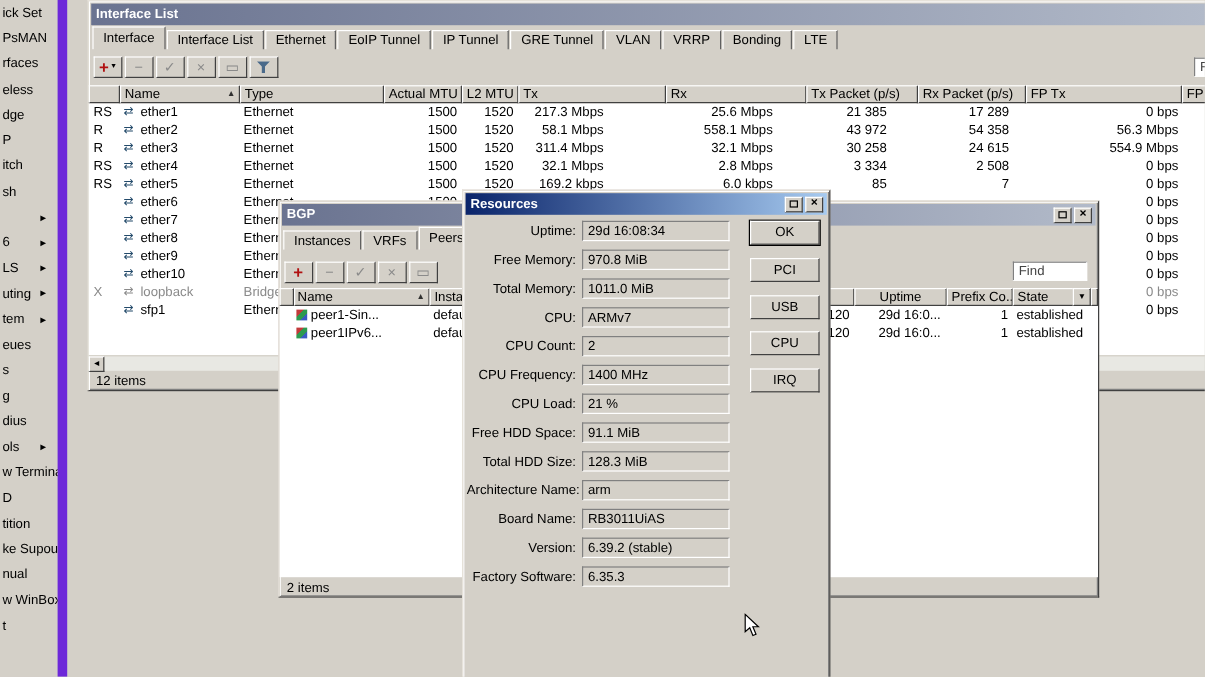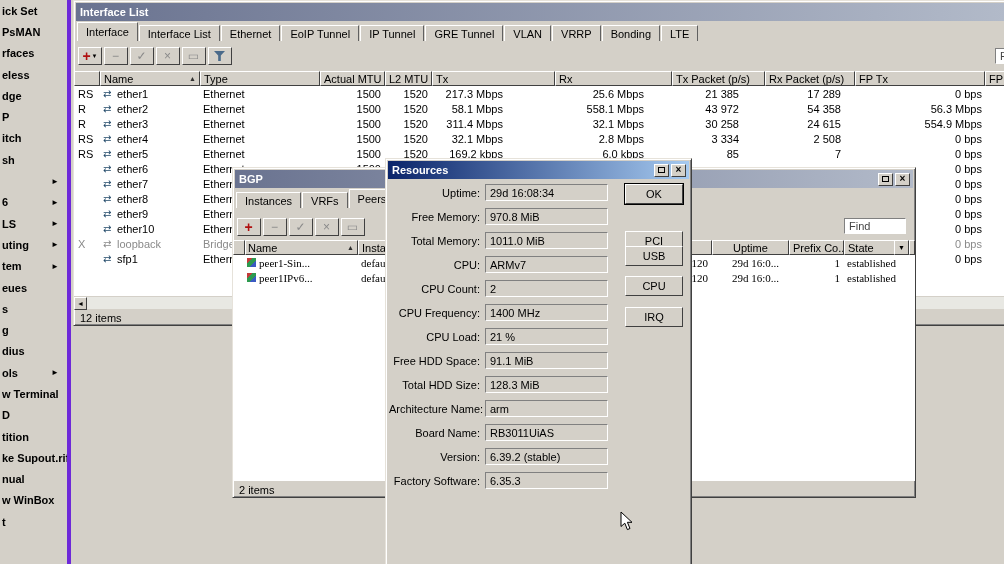--- a/index.html
+++ b/index.html
@@ -1,22 +1,22 @@
 <!DOCTYPE html>
 <html style="--base: #d4d0c8; --title_a1: #0a246a; --title_a2: #a6caf0; --title_i1: #6a7390; --title_i2: #b2bac9; --add_red: #b01010; --funnel: #4a6a8a; --grid_bg: #ffffff;"><head>
 <meta charset="utf-8">
 <style>
   *{margin:0;padding:0;box-sizing:border-box;}
   html,body{width:1004px;height:564px;}
   body{position:relative;overflow:hidden;background:var(--base,#d4d0c8);
        font-family:"Liberation Sans","DejaVu Sans",sans-serif;font-size:11px;color:#000;}
 
   
-  .sidebar{position:absolute;left:0;top:0;width:71px;height:564px;background:var(--base,#d4d0c8);
-           border-right:4px solid #6d28d9;font-weight:bold;}
+  .sidebar{position:absolute;left:0;top:0;width:56px;height:564px;background:var(--base,#d4d0c8);
+           border-right:8px solid #6d28d9;}
   .side-item{height:21.3px;display:flex;align-items:center;justify-content:space-between;
              padding:0 8px 0 2px;cursor:pointer;white-space:nowrap;overflow:hidden;}
   .side-arrow{font-size:8px;}
 
   
   .window{position:absolute;background:var(--base,#d4d0c8);
           border:1px solid;border-color:#e6e2da #404040 #404040 #e6e2da;
           box-shadow:inset 1px 1px 0 #ffffff, inset -1px -1px 0 #808080;}
   .titlebar{height:18px;margin:2px 2px 0 2px;display:flex;align-items:center;
             padding:0 3px 0 4px;color:#fff;font-weight:bold;}
@@ -48,21 +48,21 @@
   .if-find{left:921px;}
   .bgp-find{left:611px;top:10px;}
 
   
   .ghead{display:flex;height:15px;position:relative;}
   .hcell{background:var(--base,#d4d0c8);border:1px solid;border-color:#fff #404040 #404040 #fff;
          padding:0 0 0 3px;overflow:hidden;white-space:nowrap;display:flex;align-items:center;flex-shrink:0;}
   .sort{margin-left:auto;margin-right:3px;font-size:7px;color:#303030;}
   .gbody{background:var(--grid_bg,#ffffff);overflow:hidden;}
   .if-gbody{height:210px;}
-  .bgp-gbody{height:226px;font-family:Liberation Serif, serif;}
+  .bgp-gbody{height:226px;}
   .grow{display:flex;height:15px;align-items:center;white-space:nowrap;}
   .grow.disabled{color:#8a8a8a;}
   .grow.disabled .if-icon{color:#8a8a8a;}
   .cell{overflow:hidden;flex-shrink:0;}
 
   .w-flag{width:26px;padding-left:4px;}
   .w-name{width:100px;padding-left:3px;}
   .grow .w-name{display:flex;align-items:center;gap:2px;}
   .w-type{width:120px;padding-left:3px;}
   .w-amtu{width:65px;text-align:right;padding-right:4px;}
@@ -108,21 +108,21 @@
   .res-label{width:96px;text-align:right;padding-right:5px;white-space:nowrap;}
   .res-value{width:123px;height:17px;background:var(--base,#d4d0c8);border:1px solid;
              border-color:#808080 #fff #fff #808080;display:flex;align-items:center;
              padding-left:4px;overflow:hidden;white-space:nowrap;}
   .res-btns{position:absolute;top:0;left:0;width:100%;height:100%;pointer-events:none;}
   .res-btn{position:absolute;left:239px;width:58px;height:20px;background:var(--base,#d4d0c8);
            border:1px solid;border-color:#fff #404040 #404040 #fff;font-family:inherit;font-size:11px;
            cursor:pointer;pointer-events:auto;}
   .res-btn.default{box-shadow:0 0 0 1px #000;}
   .res-btns .res-btn:nth-child(1){top:5px;}
-  .res-btns .res-btn:nth-child(2){top:36px;margin-top:16px;}
+  .res-btns .res-btn:nth-child(2){top:36px;}
   .res-btns .res-btn:nth-child(3){top:67px;}
   .res-btns .res-btn:nth-child(4){top:97px;}
   .res-btns .res-btn:nth-child(5){top:128px;}
 
   .cursor{position:absolute;left:620px;top:511px;z-index:99;}
 </style>
 </head>
 <body>
 
 <div class="sidebar">

